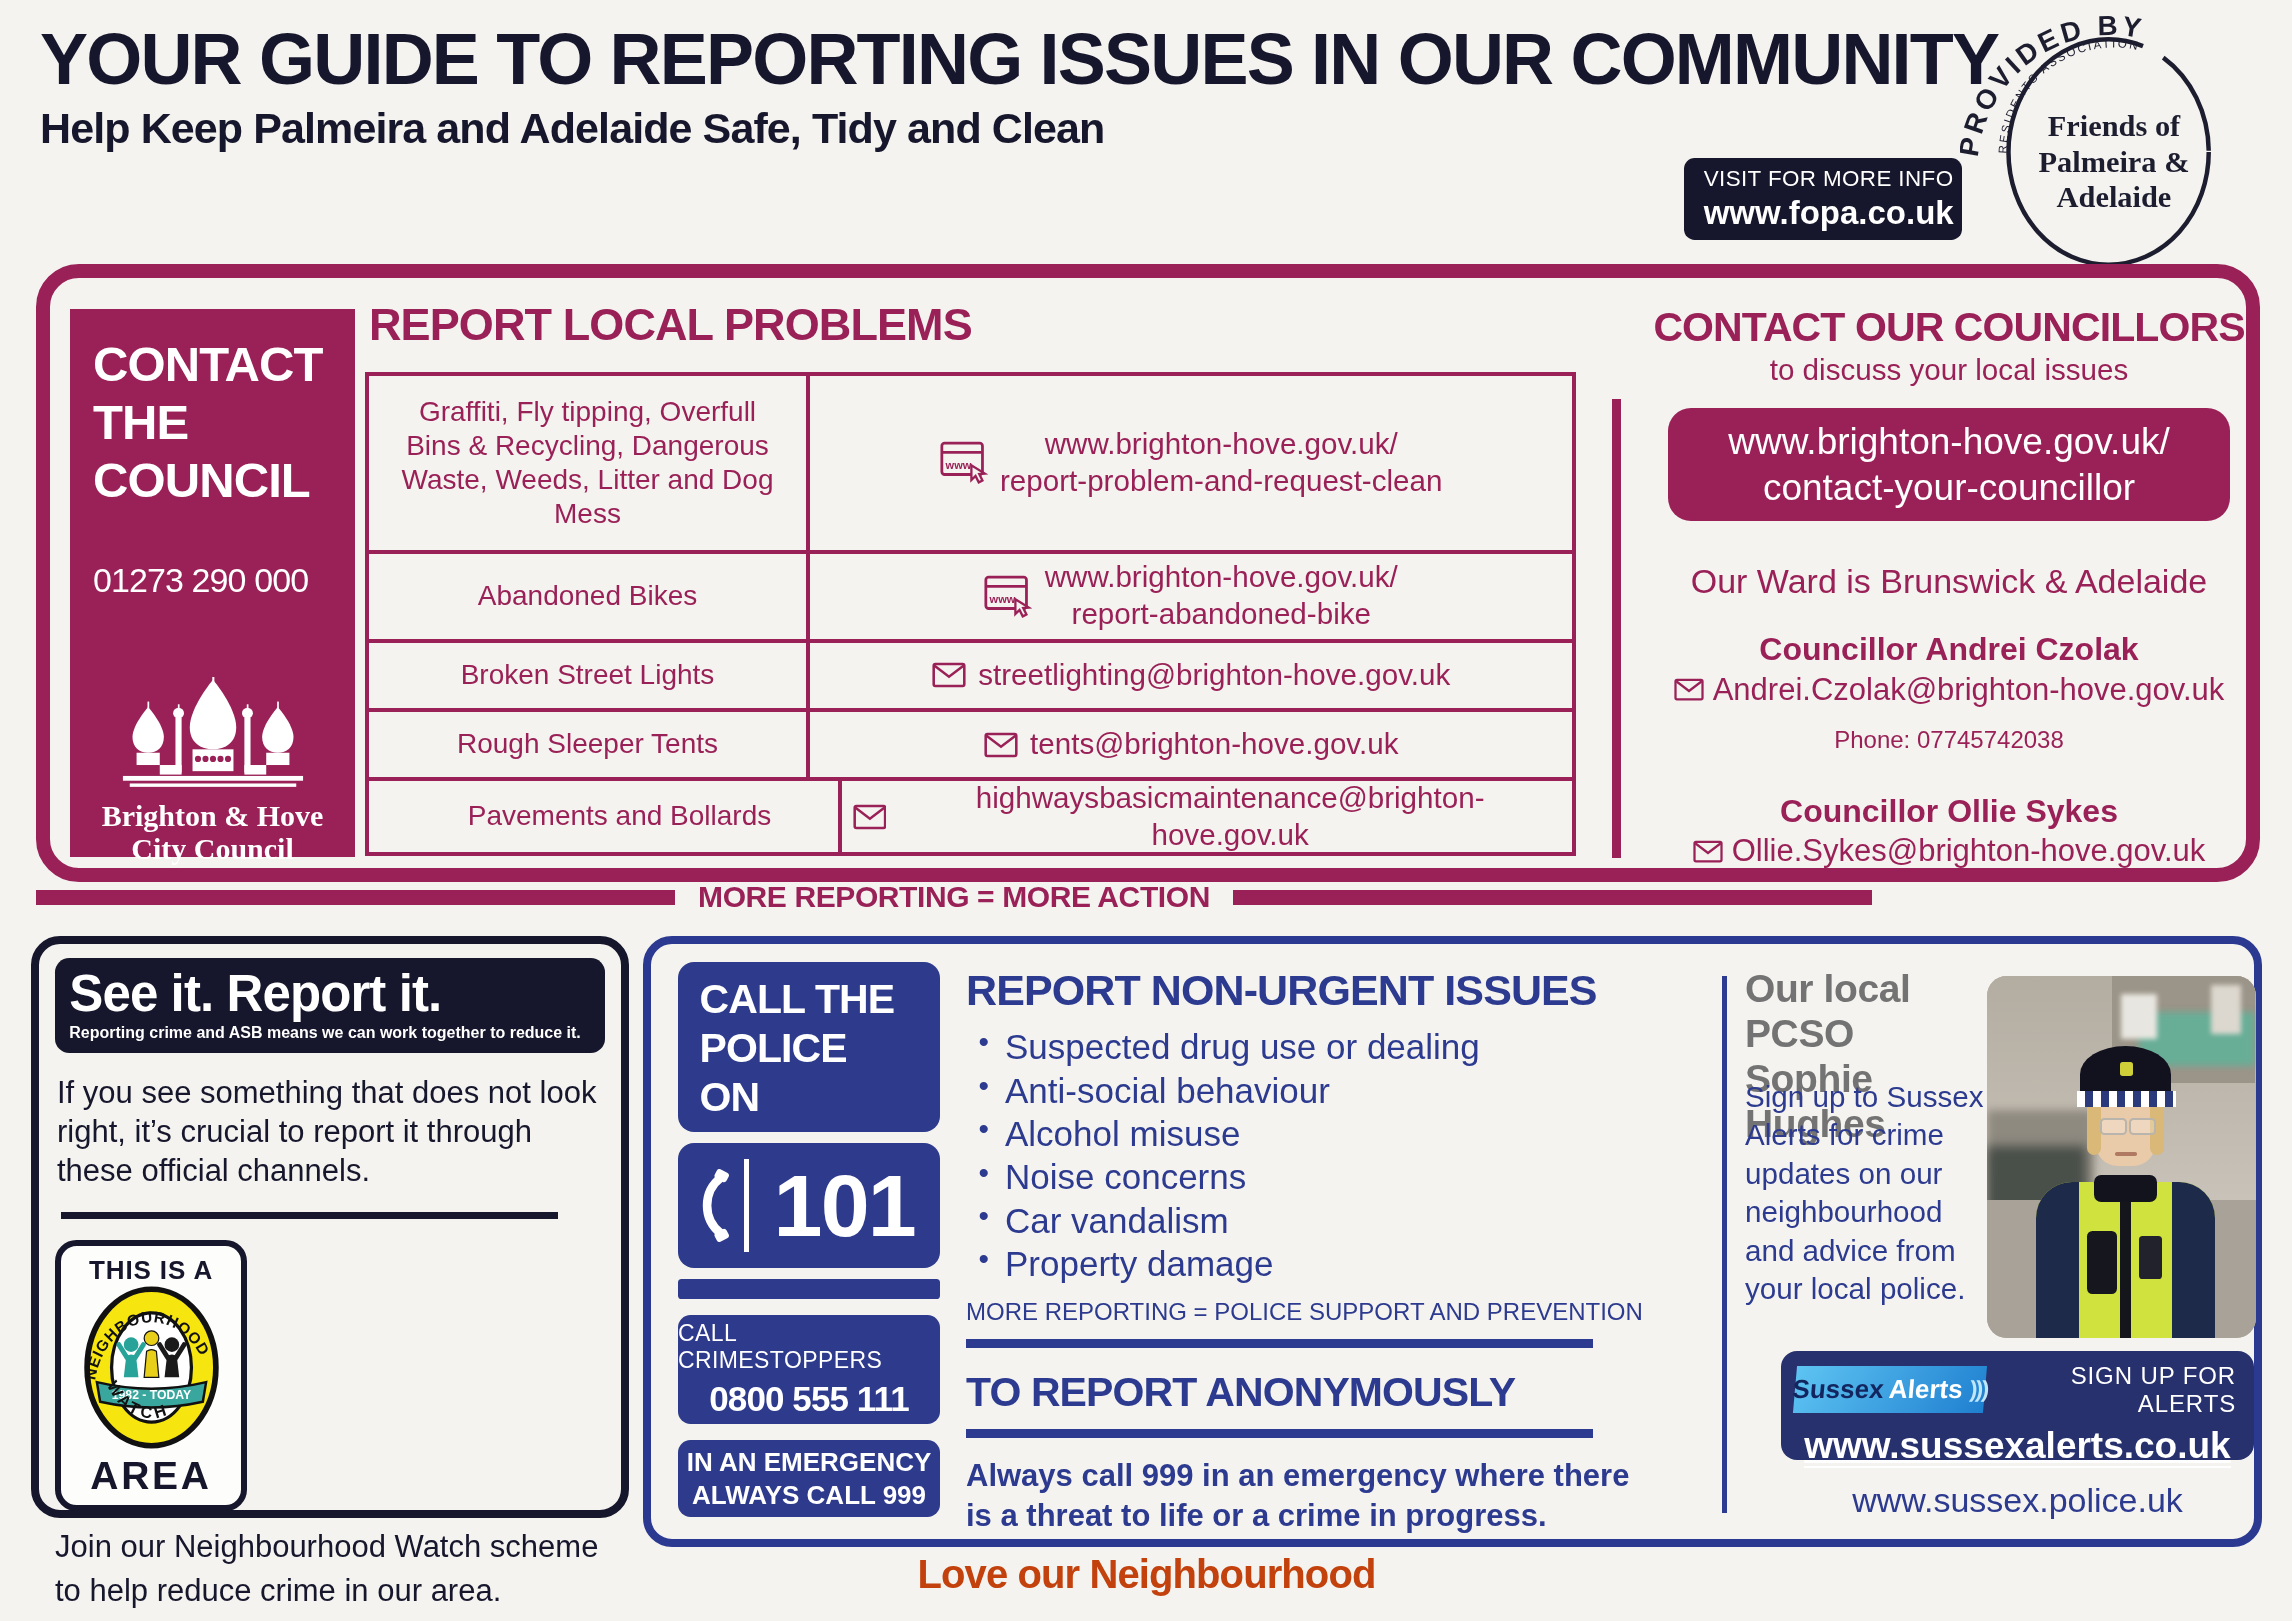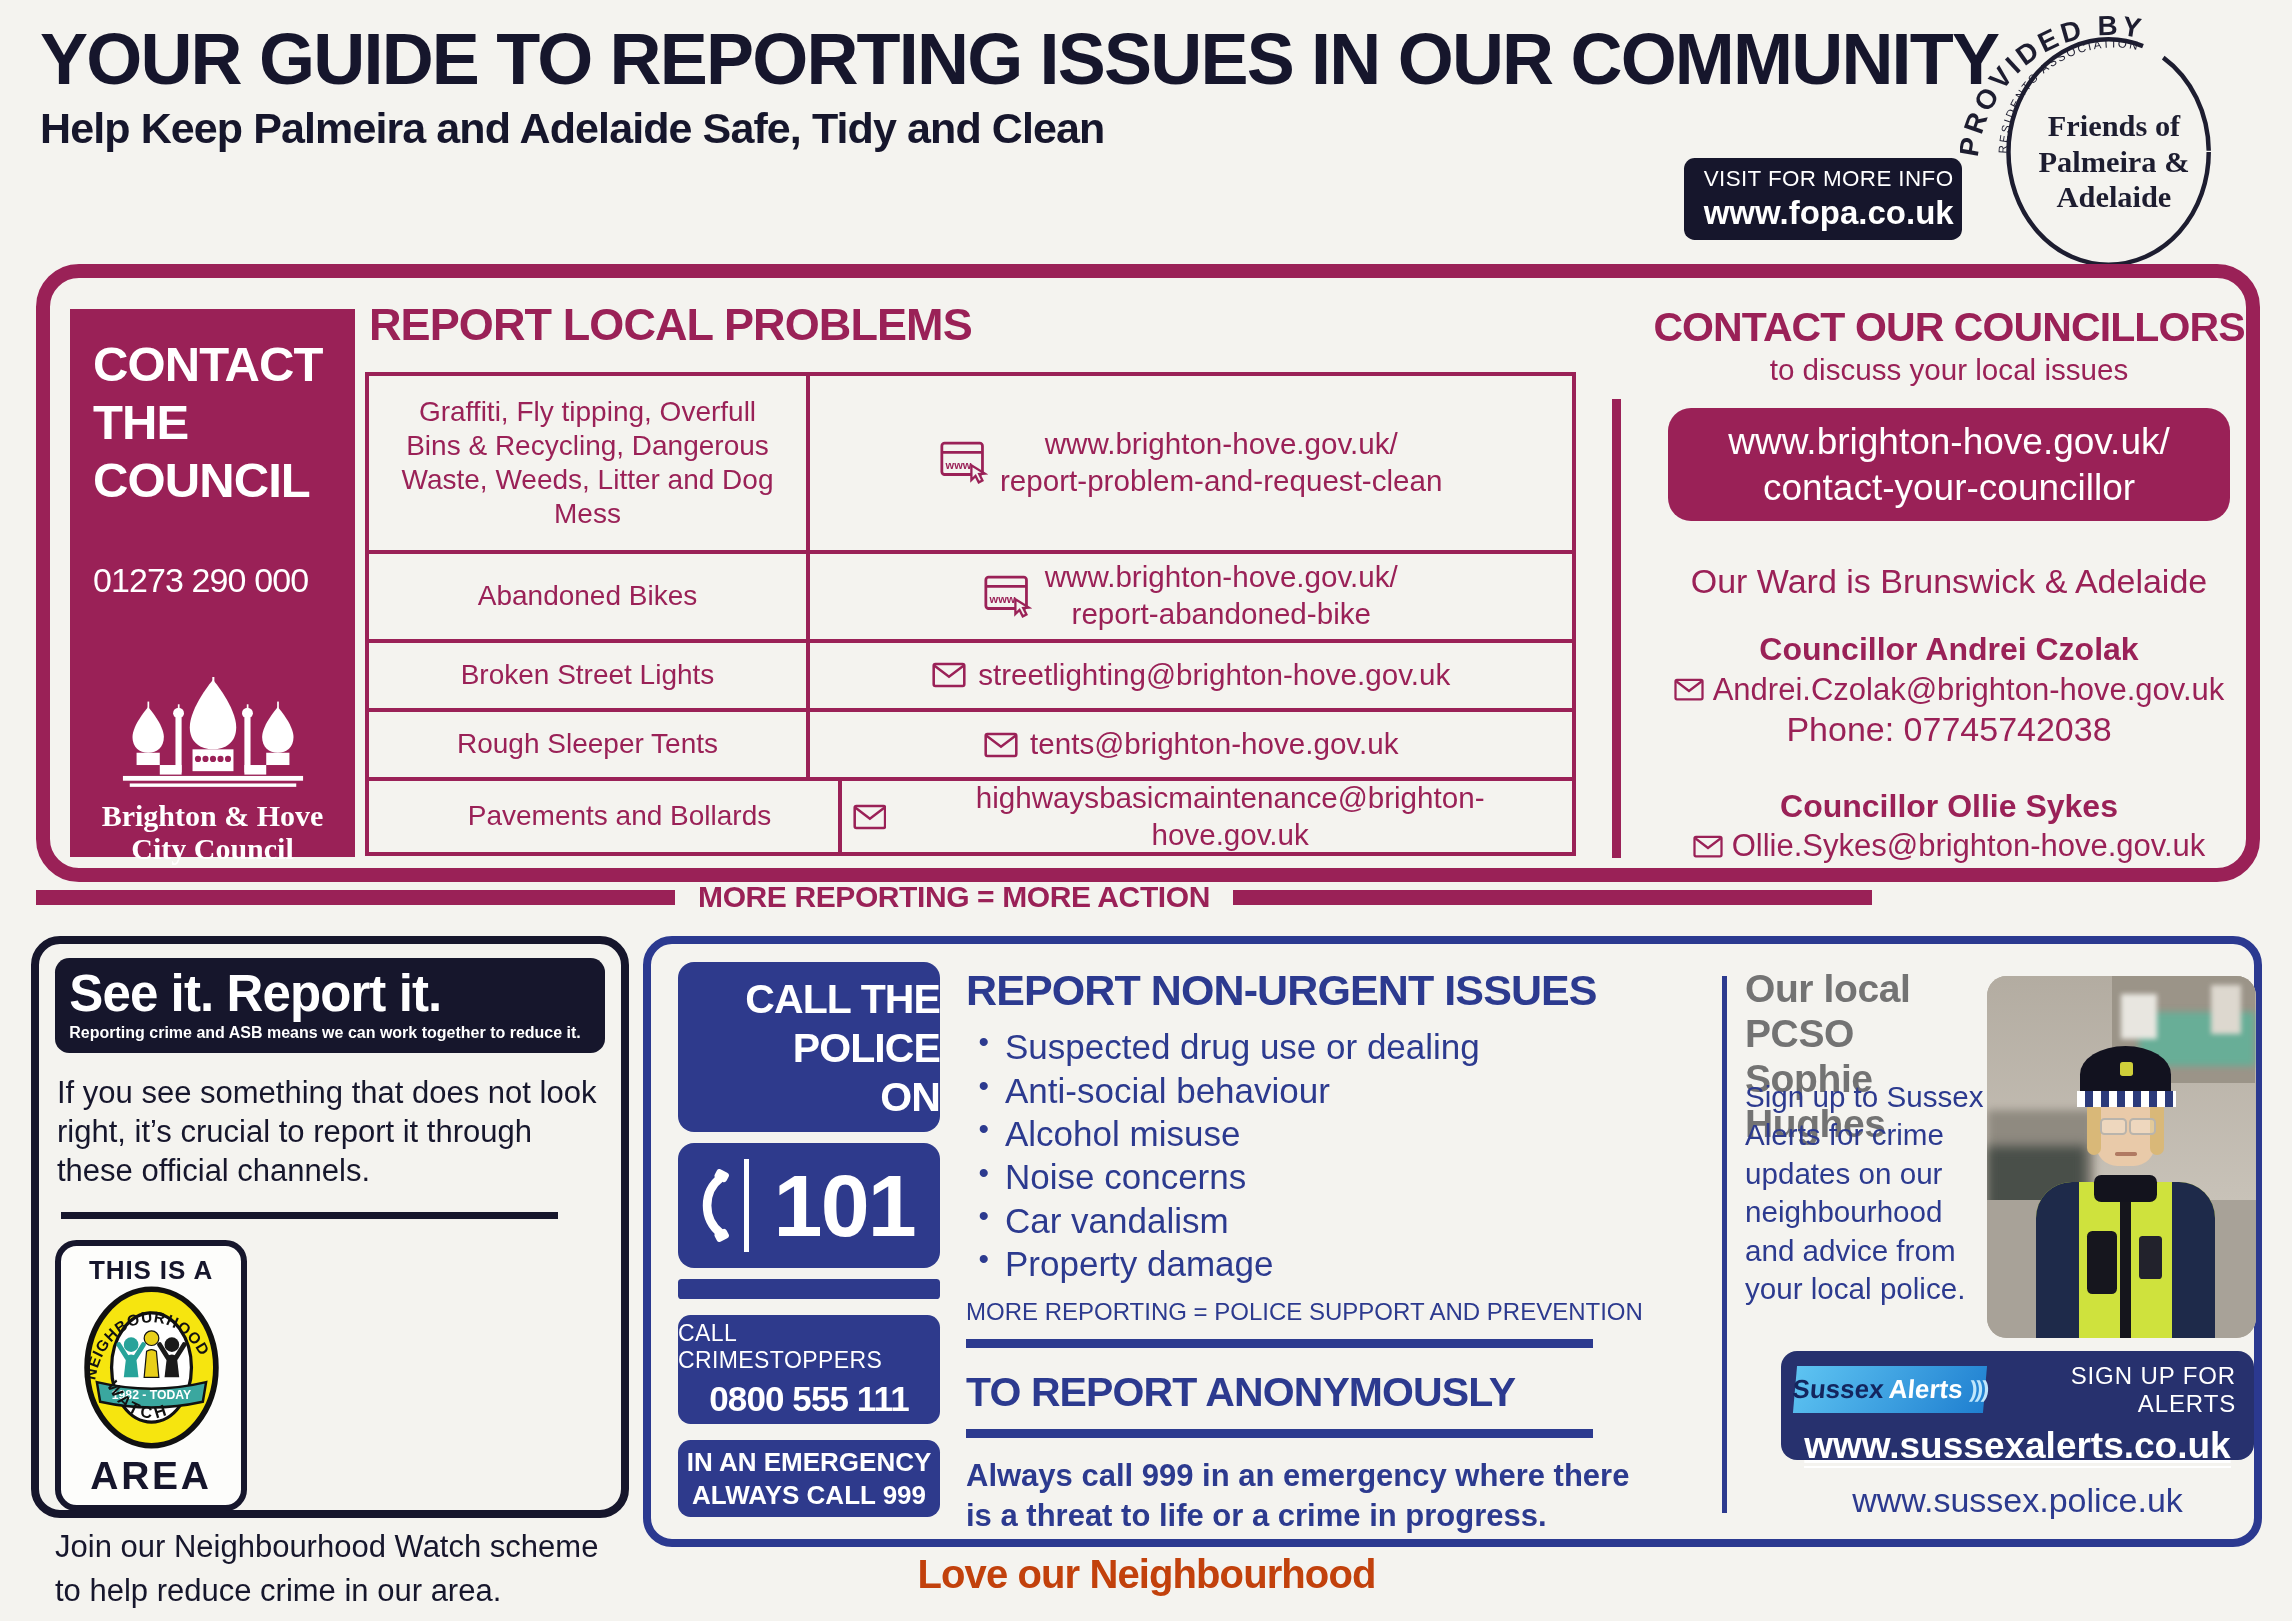--- a/index.html
+++ b/index.html
@@ -35,21 +35,21 @@
   .vdivider{left:1612px;top:399px;width:9px;height:459px;background:#9a2157;}
 
   .ccol{left:1641px;top:304px;width:616px;text-align:center;color:#9a2157;}
   .ccol-title{font-size:41px;font-weight:bold;letter-spacing:-0.9px;white-space:nowrap;}
   .ccol-sub{font-size:29.6px;margin-top:1.8px;}
   .ccol-btn{margin:21.5px auto 0;width:562px;height:113px;background:#9a2157;border-radius:23px;color:#fff;
             display:flex;flex-direction:column;align-items:center;justify-content:center;font-size:37px;line-height:1.25;}
   .ward{font-size:34px;margin-top:41px;}
   .cname{font-size:32px;font-weight:bold;margin-top:30px;}
   .cemail{font-size:31px;margin-top:3.6px;display:flex;align-items:center;justify-content:center;gap:9px;}
-  .cphone{font-size:34px;margin-top:2px;}
+  .cphone{font-size:24px;margin-top:18px;}
 
   .action-div{left:36px;top:879px;width:1836px;height:36px;display:flex;align-items:center;gap:23px;}
   .action-bar{flex:1;height:15px;background:#9a2157;}
   .action-text{font-size:30px;font-weight:bold;color:#9a2157;white-space:nowrap;letter-spacing:-0.4px;}
 
   
   .blackbox{left:31px;top:936px;width:598px;height:582px;border:8px solid #16162c;border-radius:29px;box-sizing:border-box;}
   .sir-banner{margin:14.3px 16px 0;background:#16162c;border-radius:14.3px;padding:5.4px 14.3px 10.7px;color:#fff;}
   .sir-title{font-size:51px;font-weight:bold;letter-spacing:-0.9px;white-space:nowrap;}
   .sir-subtitle{font-size:16px;font-weight:bold;margin-top:1.8px;white-space:nowrap;}
@@ -60,21 +60,21 @@
   .nw-top{font-size:26px;font-weight:bold;letter-spacing:0.9px;}
   .nw-bottom{font-size:39px;font-weight:bold;letter-spacing:2.7px;margin-top:1.8px;}
   .nw-right{flex:1;min-width:0;}
   .nw-join{font-size:31px;line-height:1.42;}
   .nw-url{margin-top:19.7px;text-align:center;font-size:32px;font-weight:bold;line-height:1.2;}
 
   
   .bluebox{left:643px;top:936px;width:1619px;height:611px;border:8px solid #2b3990;border-radius:29px;box-sizing:border-box;position:absolute;}
   .nbx{position:absolute;background:#2e3a8c;color:#fff;}
   .callbox{left:27px;top:18px;width:262px;height:170px;border-radius:16px;padding:12.5px 0 0 21.5px;box-sizing:border-box;
-           font-size:41px;font-weight:bold;line-height:1.2;letter-spacing:-0.9px;text-align:right;}
+           font-size:41px;font-weight:bold;line-height:1.2;letter-spacing:-0.9px;}
   .box101{left:27px;top:199px;width:262px;height:125px;border-radius:16px;display:flex;align-items:center;}
   .box101 .phicon{width:66px;display:flex;justify-content:center;}
   .box101 .vsep{width:4.5px;height:93px;background:#fff;}
   .box101 .num{flex:1;text-align:center;font-size:88px;font-weight:bold;letter-spacing:-1.8px;}
   .thinbar{left:27px;top:335px;width:262px;height:19.7px;border-radius:3.6px;}
   .crimebox{left:27px;top:371px;width:262px;height:109px;border-radius:12.5px;display:flex;flex-direction:column;align-items:center;justify-content:center;}
   .crime-label{font-size:23px;letter-spacing:0.4px;}
   .crime-num{font-size:35px;font-weight:bold;margin-top:5.4px;letter-spacing:-0.9px;}
   .emergbox{left:27px;top:496px;width:262px;height:77px;border-radius:12.5px;display:flex;flex-direction:column;align-items:center;justify-content:center;
             font-size:26px;font-weight:bold;line-height:1.25;}

